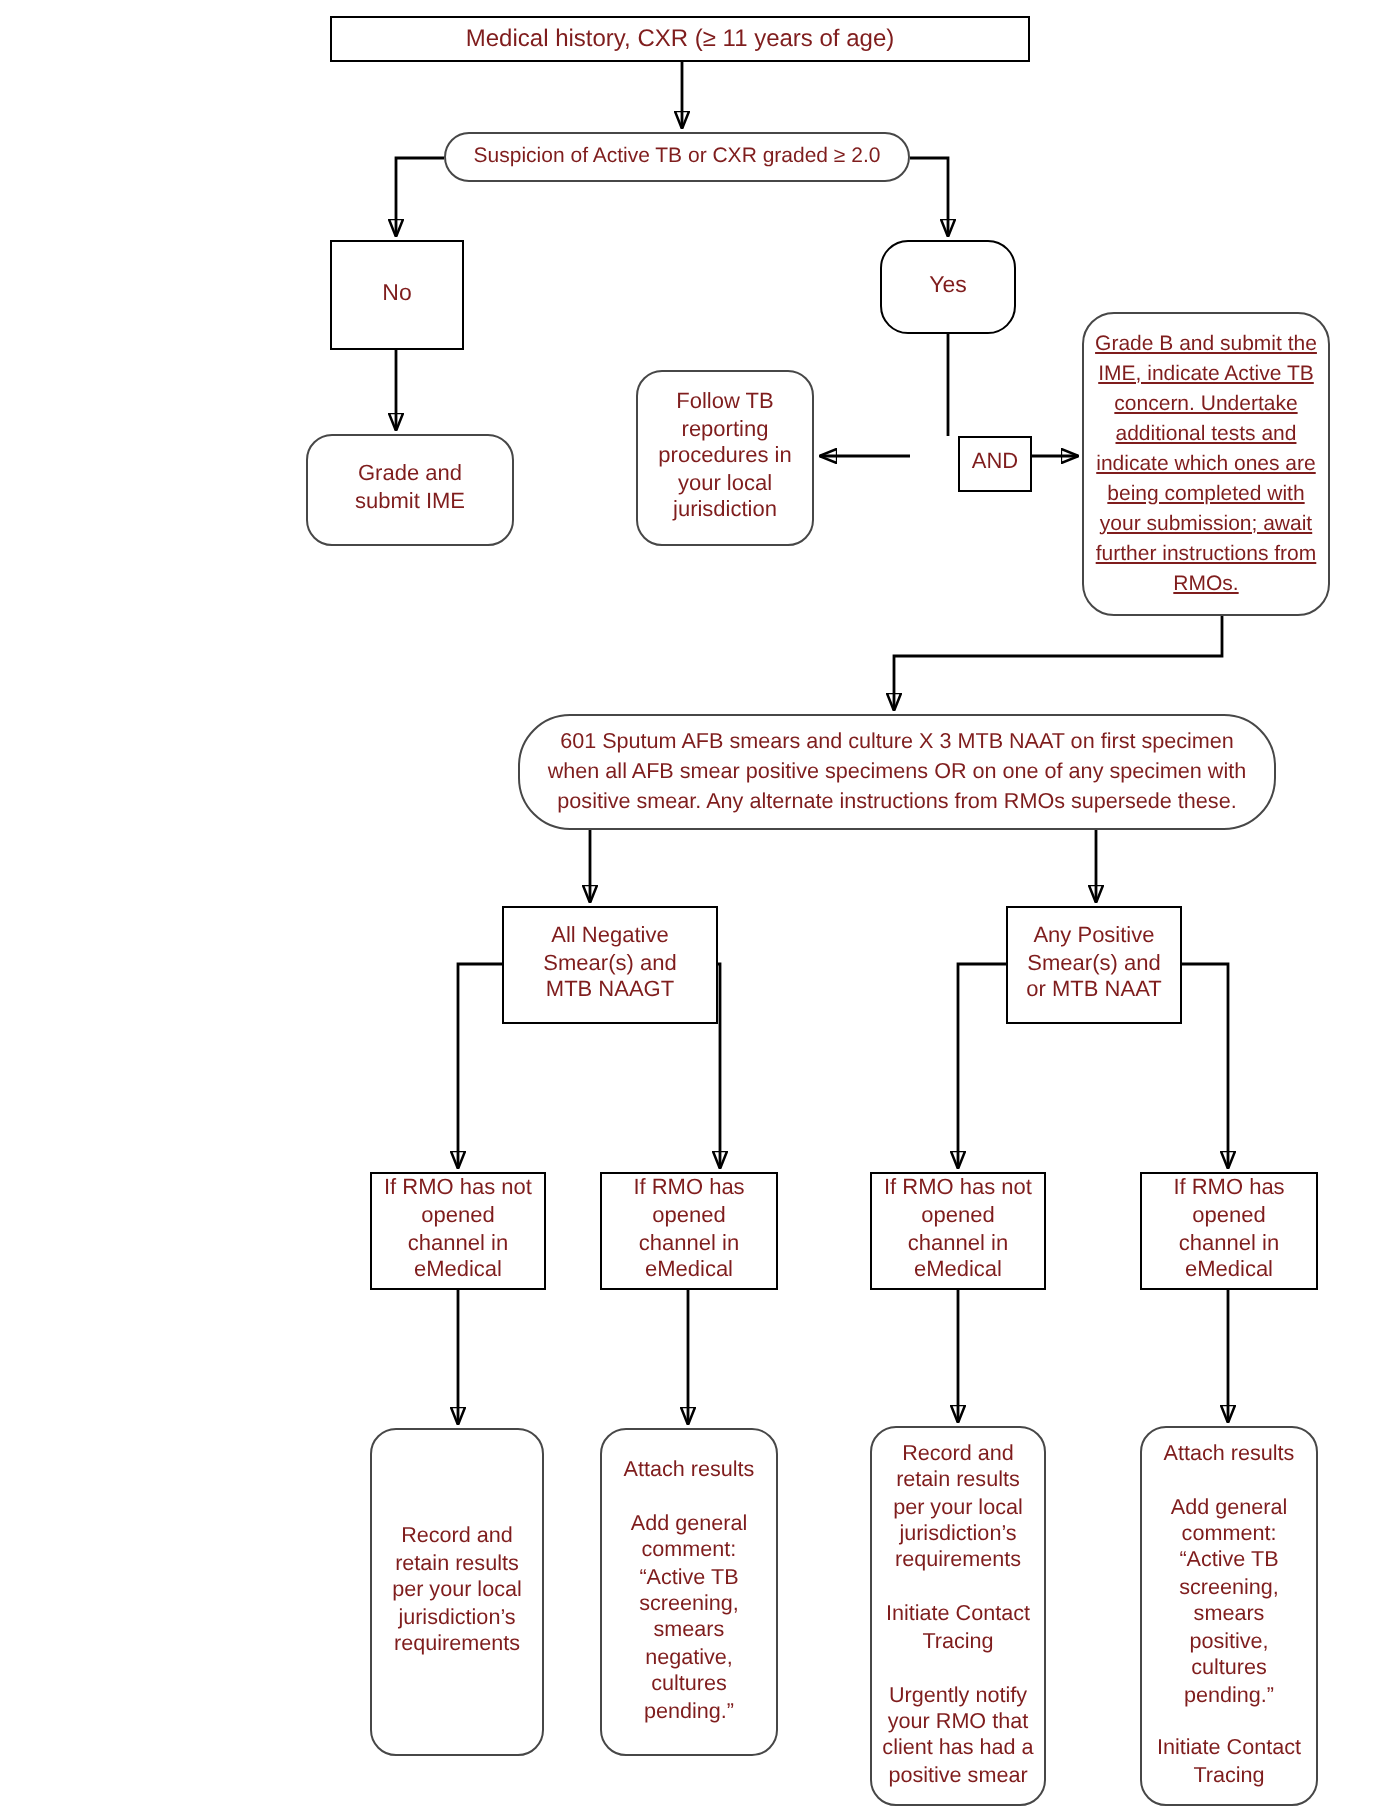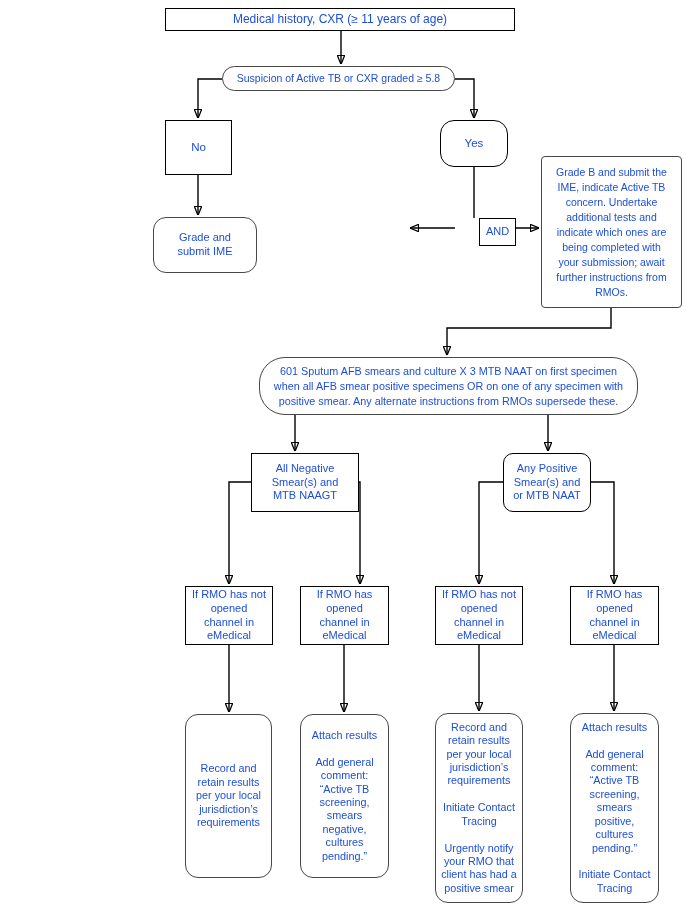--- a/index.html
+++ b/index.html
@@ -2,21 +2,21 @@
 <html><head>
 <meta charset="utf-8">
 <style>
   html, body { margin: 0; padding: 0; background: #ffffff; }
   #canvas {
     position: relative;
     width: 694px;
     height: 907px;
     background: #ffffff;
     font-family: "Liberation Sans", "DejaVu Sans", sans-serif;
-    color: #1d4ed8;
+    color: #7f1d1d;
     overflow: hidden;
   }
   #connectors {
     position: absolute;
     left: 0; top: 0;
     width: 694px; height: 907px;
   }
   #connectors path {
     fill: none;
     stroke: #000000;
@@ -38,25 +38,25 @@
   .rect    { border: 1.2px solid #000000; }
   .rounded { border: 1.5px solid #474747; border-radius: 13px; }
   .wrap    { white-space: normal; }
 
   .n-medical   { left:165px; top:8px;   width:350px; height:23px; font-size:12px; }
   .n-suspicion { left:222px; top:66px;  width:233px; height:25px; font-size:10.5px; border-radius:13px; }
   .n-no        { left:165px; top:120px; width:67px;  height:55px; font-size:11.5px; }
   .n-yes       { left:440px; top:120px; width:68px;  height:47px; font-size:11.5px;border-radius:14px; }
   .n-followtb  { left:318px; top:185px; width:89px;  height:88px; }
   .n-and       { left:455px; top:218px; width:37px;  height:28px; font-size:11px;margin-left:24px; }
-  .n-gradeb    { left:541px; top:156px; width:141px; height:152px; font-size:10.5px; line-height:15px; border-radius:4px; }
+  .n-gradeb    { left:541px; top:156px; width:124px; height:152px; font-size:10.5px; line-height:15px; border-radius:16px;text-decoration:underline; }
   .n-gradesub  { left:153px; top:217px; width:104px;  height:56px; }
   .n-sputum    { left:259px; top:357px; width:379px; height:58px; font-size:10.8px; line-height:15px; border-radius:26px; padding:0 7px; }
   .n-allneg    { left:251px; top:453px; width:108px;  height:59px; }
-  .n-anypos    { left:503px; top:453px; width:88px;  height:59px;border-radius:10px; }
+  .n-anypos    { left:503px; top:453px; width:88px;  height:59px; }
   .n-rmo1      { left:185px; top:586px; width:88px;  height:59px; }
   .n-rmo2      { left:300px; top:586px; width:89px;  height:59px; }
   .n-rmo3      { left:435px; top:586px; width:88px;  height:59px; }
   .n-rmo4      { left:570px; top:586px; width:89px;  height:59px; }
   .n-record1   { left:185px; top:714px; width:87px;  height:164px; font-size:10.8px; }
   .n-attachneg { left:300px; top:714px; width:89px;  height:164px; font-size:10.8px; line-height:13.4px; }
   .n-record2   { left:435px; top:713px; width:88px;  height:190px; font-size:10.8px; line-height:13.4px; }
   .n-attachpos { left:570px; top:713px; width:89px;  height:190px; font-size:10.8px; line-height:13.4px; }
 </style>
 </head>
@@ -85,25 +85,30 @@
     <path d="M503,482 H479 V584" marker-end="url(#arrow)"></path>
     <path d="M591,482 H614 V584" marker-end="url(#arrow)"></path>
     <path d="M229,645 V712" marker-end="url(#arrow)"></path>
     <path d="M344,645 V712" marker-end="url(#arrow)"></path>
     <path d="M479,645 V711" marker-end="url(#arrow)"></path>
     <path d="M614,645 V711" marker-end="url(#arrow)"></path>
   </svg>
 
   <div class="node rect n-medical">Medical history, CXR (≥ 11 years of age)</div>
 
-  <div class="node rounded n-suspicion">Suspicion of Active TB or CXR graded ≥ 5.8</div>
+  <div class="node rounded n-suspicion">Suspicion of Active TB or CXR graded ≥ 2.0</div>
 
   <div class="node rect n-no">No</div>
   <div class="node rect n-yes">Yes</div>
 
+  <div class="node rounded n-followtb">Follow TB
+reporting
+procedures in
+your local
+jurisdiction</div>
   <div class="node rect n-and">AND</div>
   <div class="node rounded n-gradeb">Grade B and submit the
 IME, indicate Active TB
 concern. Undertake
 additional tests and
 indicate which ones are
 being completed with
 your submission; await
 further instructions from
 RMOs.</div>

